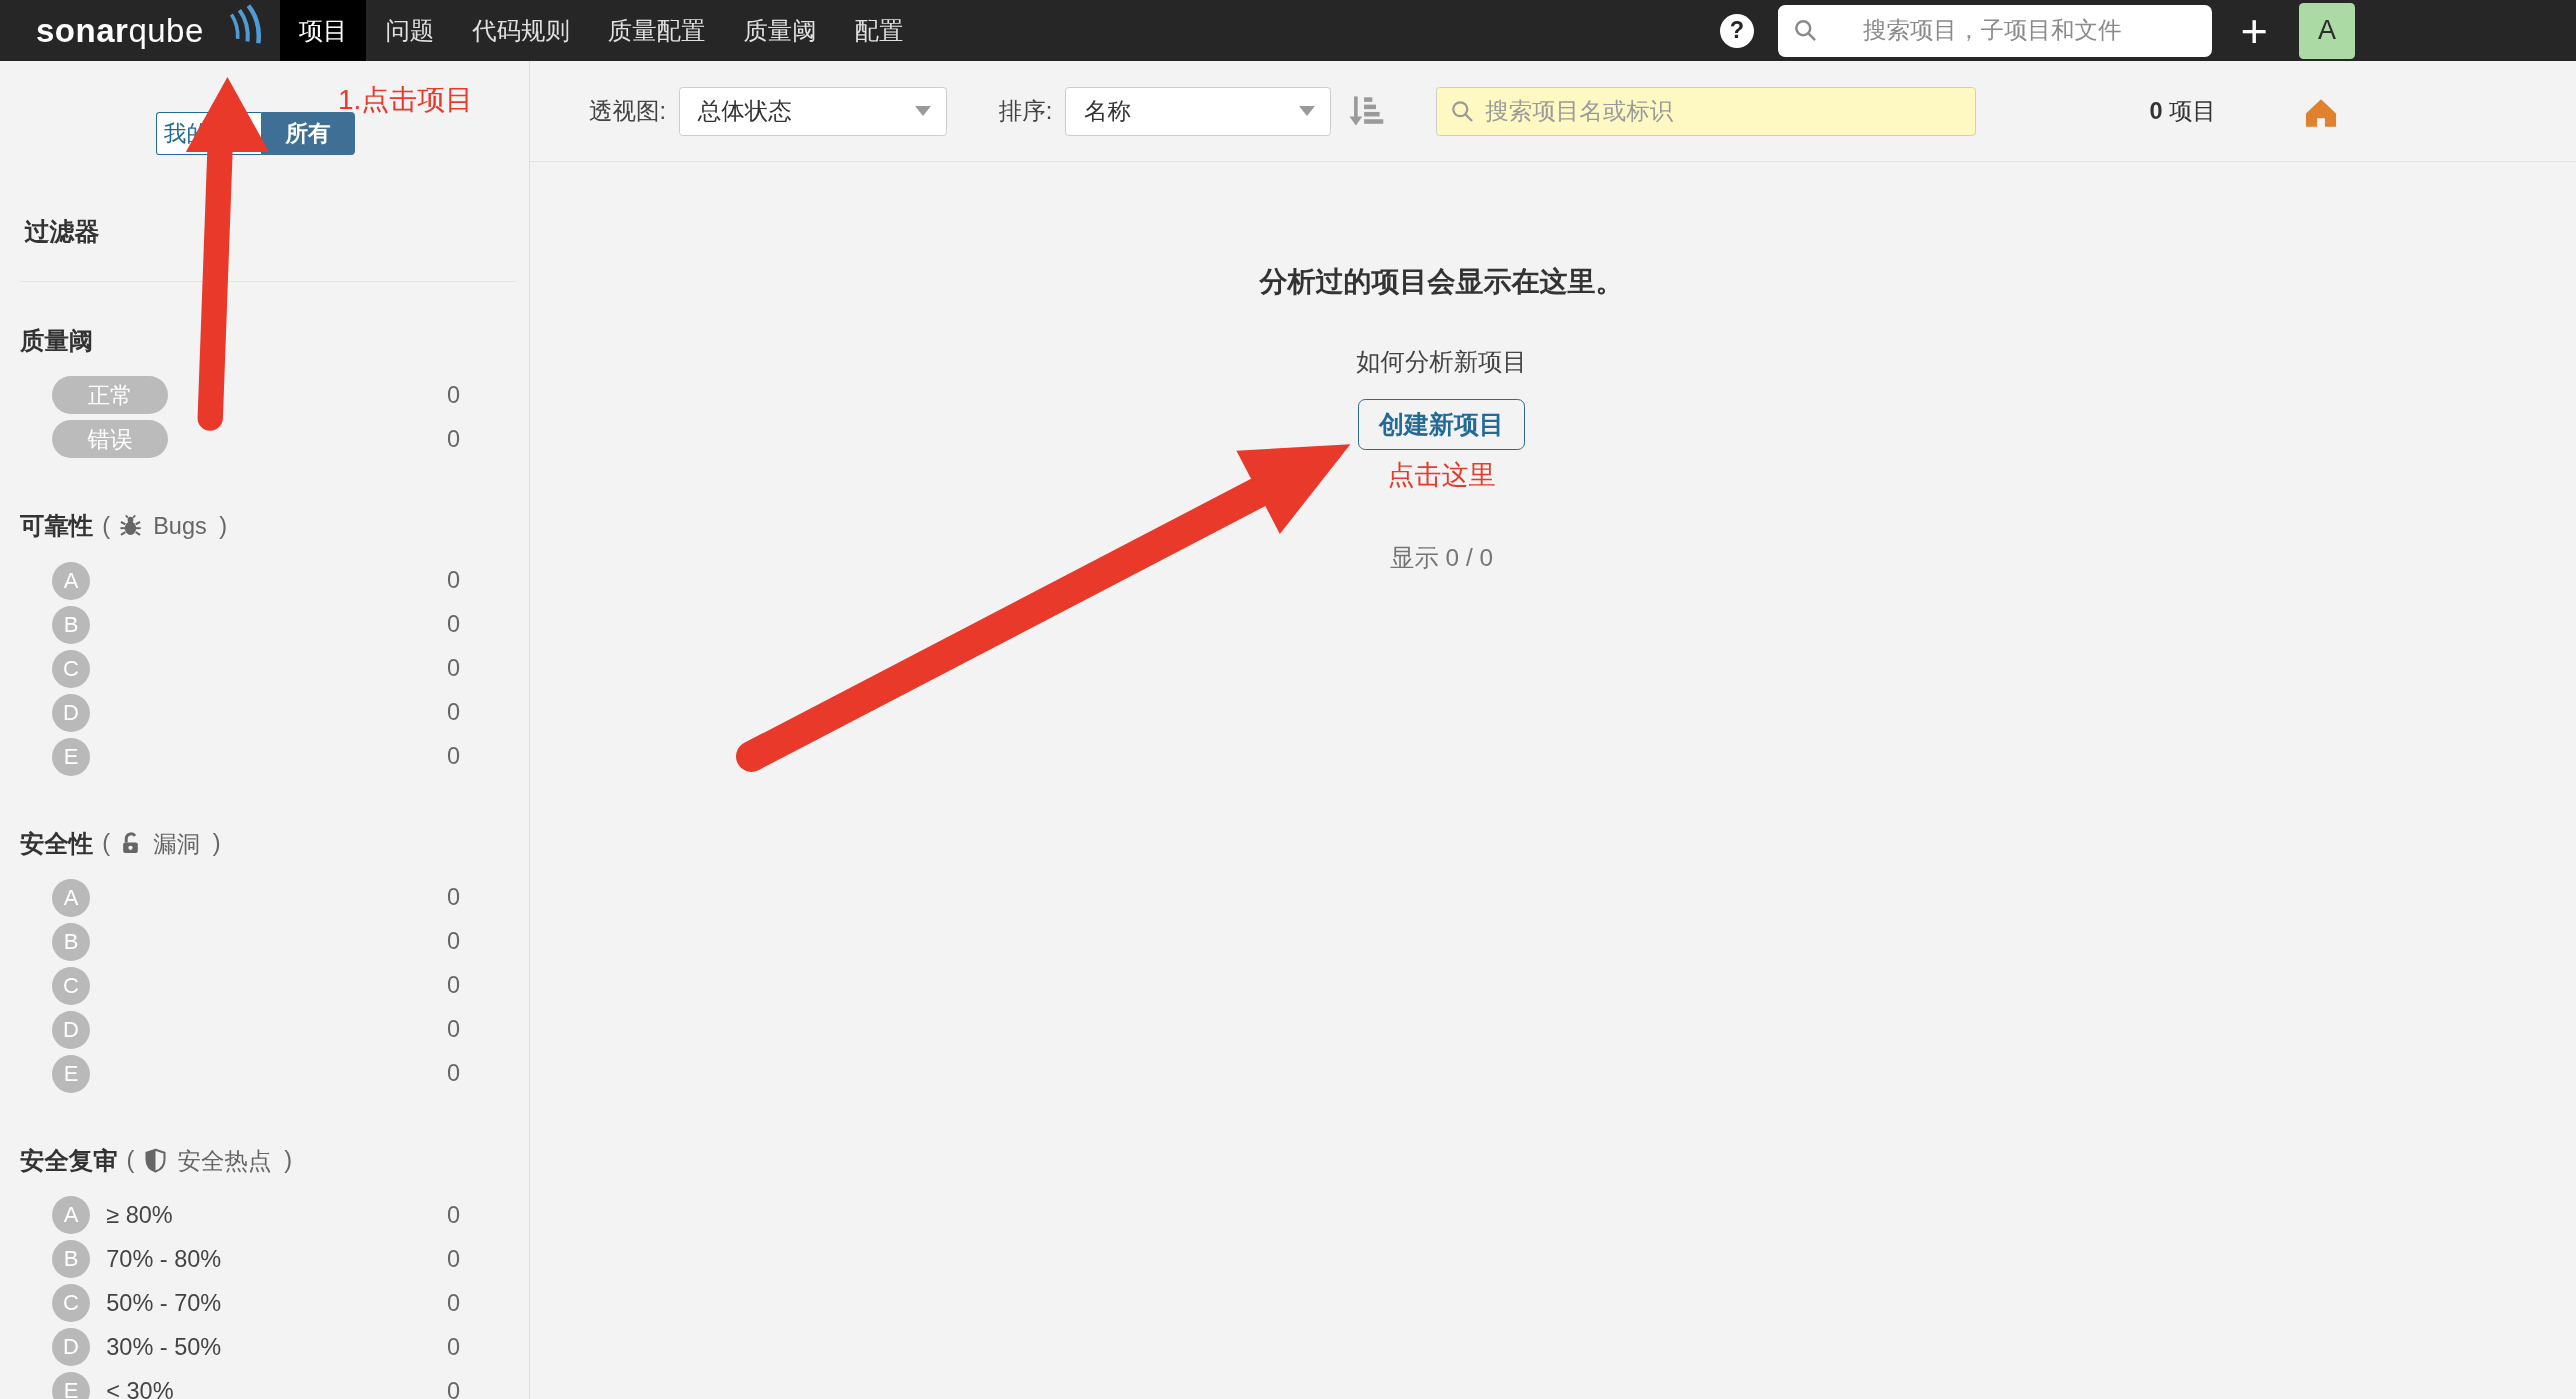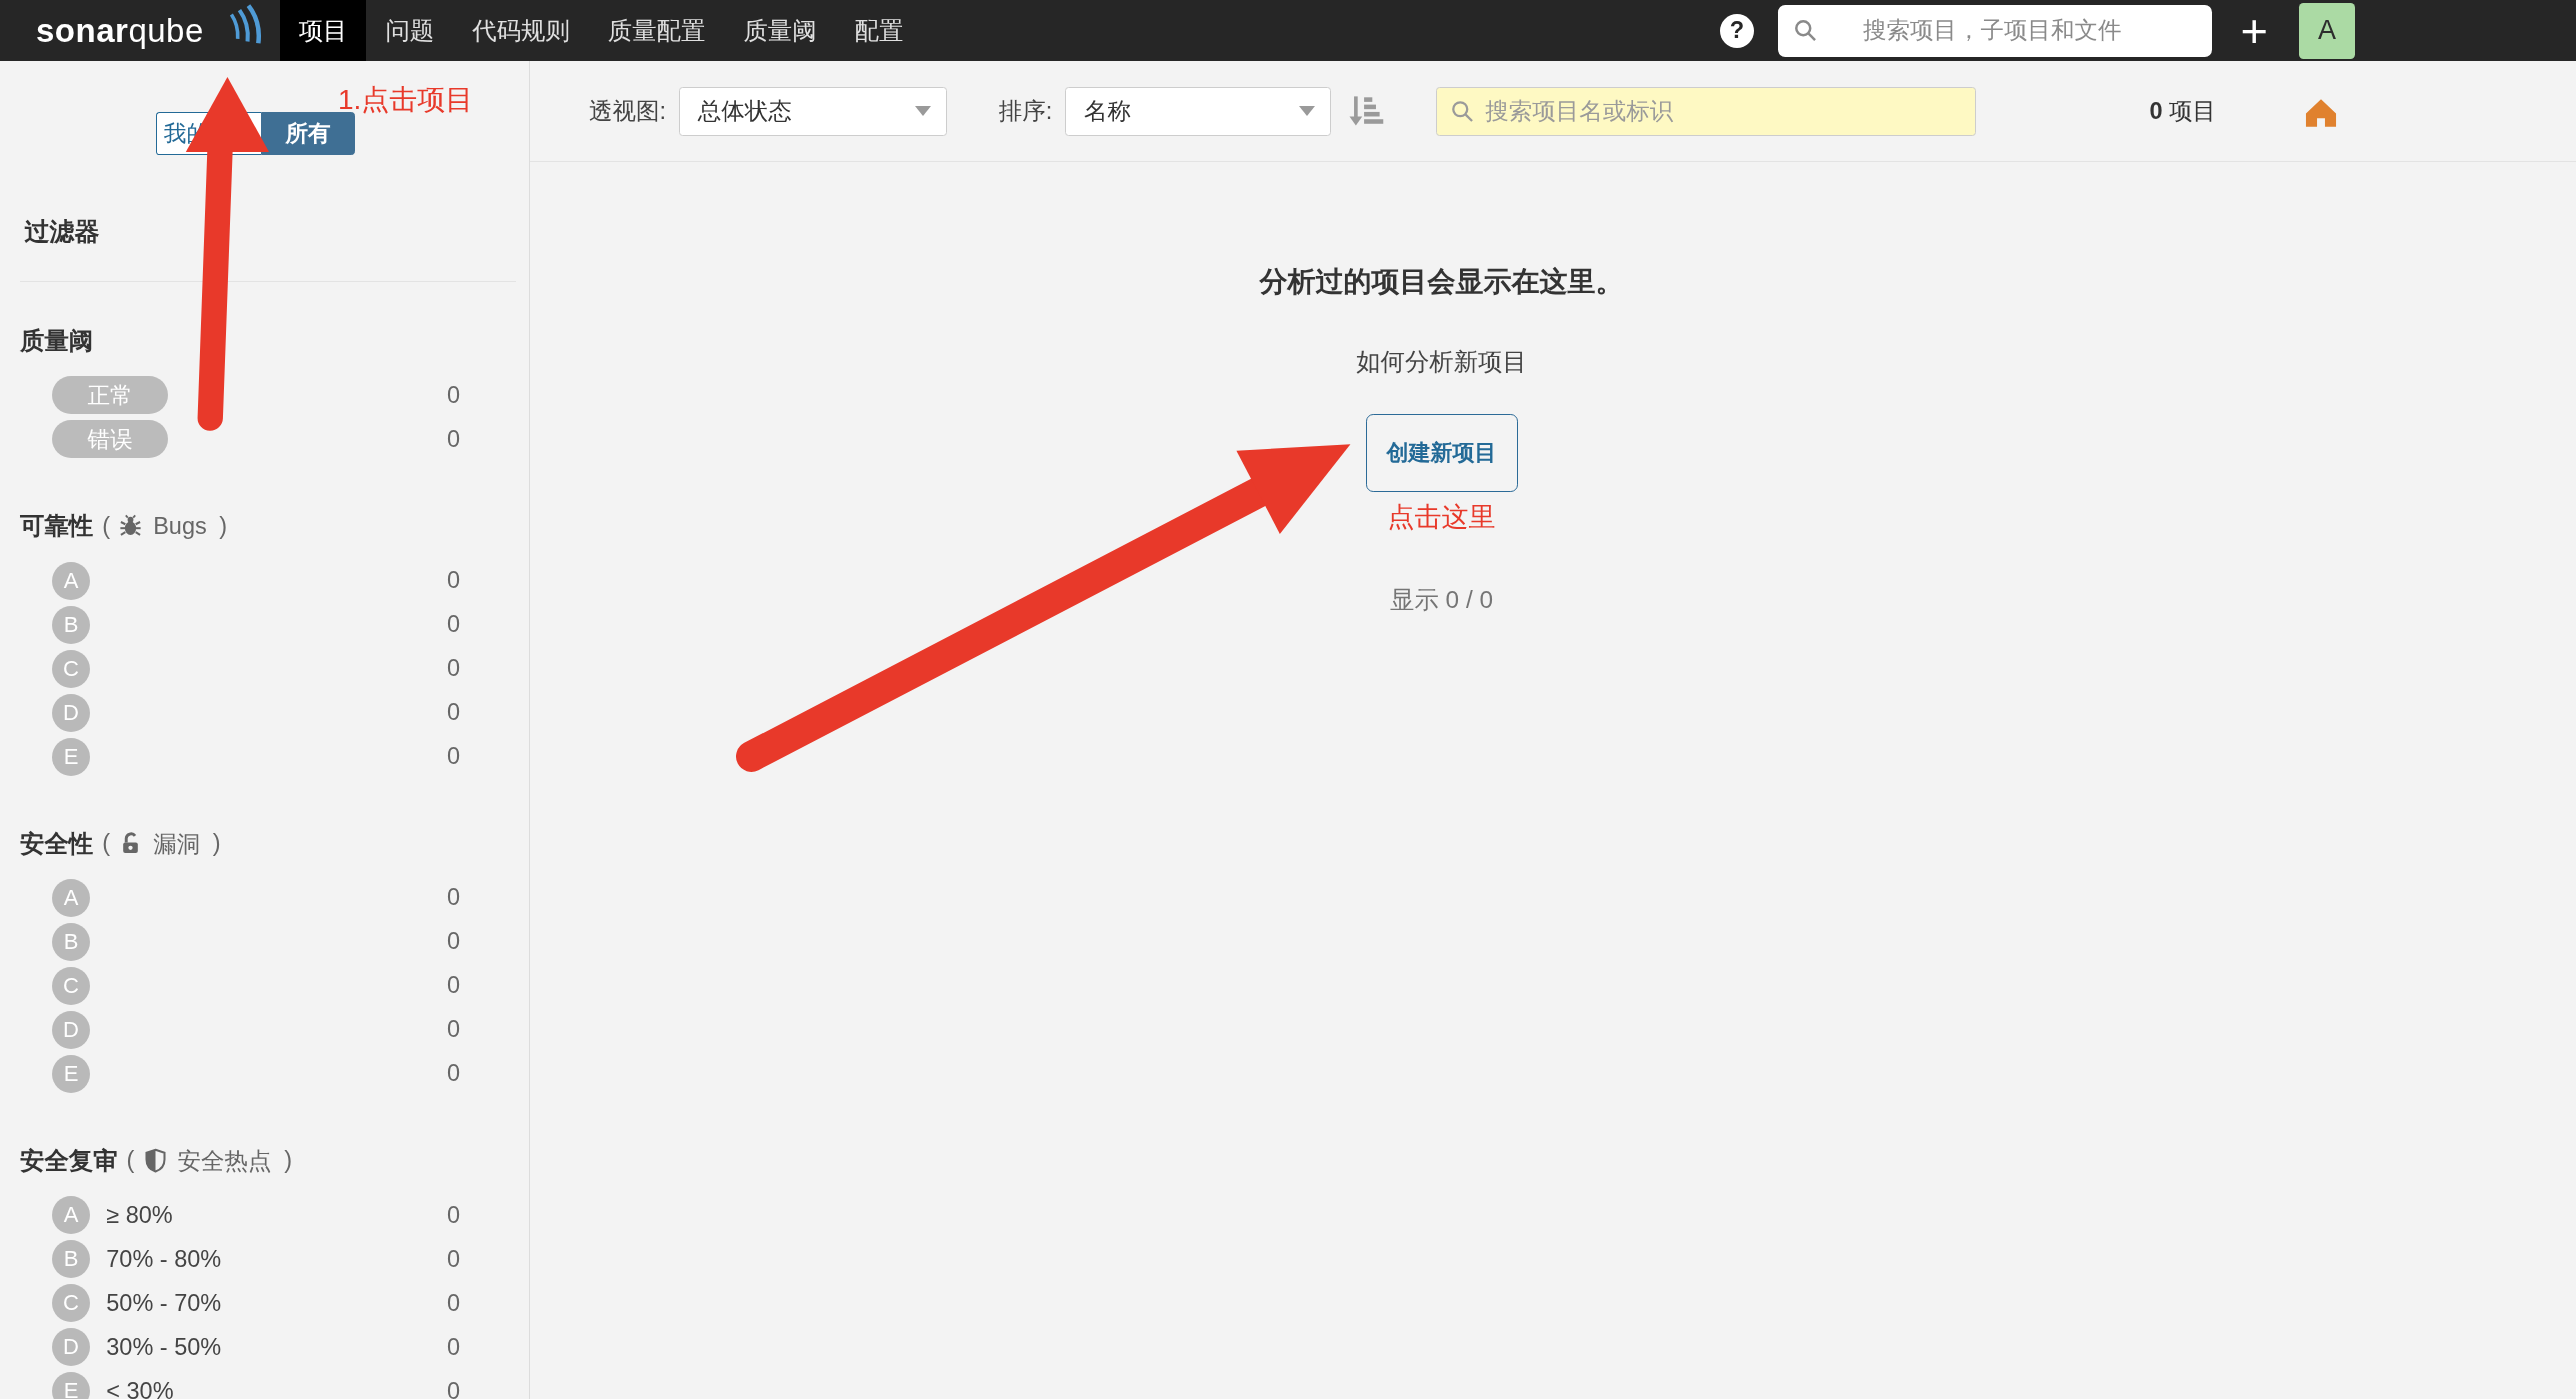--- a/index.html
+++ b/index.html
@@ -126,23 +126,23 @@
   .tb-spacer { flex:1; }
   .projects-count { font-size:23.5px; color:#333; white-space:nowrap; }
   .projects-count b { font-weight:bold; }
   .home-btn { margin-left:86px; cursor:pointer; display:flex; align-items:center; }
   
   .empty-wrap { width:100%; padding-right:223px; }
   .empty-state { text-align:center; }
   .empty-title { margin-top:101px; font-size:28px; font-weight:bold; color:#333; }
   .how-to { margin-top:45px; font-size:24.4px; color:#444; }
   .create-btn {
-    margin-top:36px; display:inline-block; padding:23px 20px;
+    margin-top:21px; display:inline-block; padding:8px 20px;
     border:1.8px solid #2b6a97; border-radius:7.2px; background:transparent;
-    color:#236a97; font-size:22px; font-weight:bold; cursor:pointer;
+    color:#236a97; font-size:25px; font-weight:bold; cursor:pointer;
     font-family:"Liberation Sans",sans-serif;
   }
   .click-here { margin-top:7.2px; font-size:27px; color:#e8392a; }
   .shown-count { margin-top:49px; font-size:24.4px; color:#757575; }
   
   .anno-step1 {
     position:absolute; left:338px; top:81px; font-size:28px; color:#e8392a; z-index:60;
   }
   .arrow-overlay {
     position:absolute; left:0; top:0; width:2576px; height:1399px;

